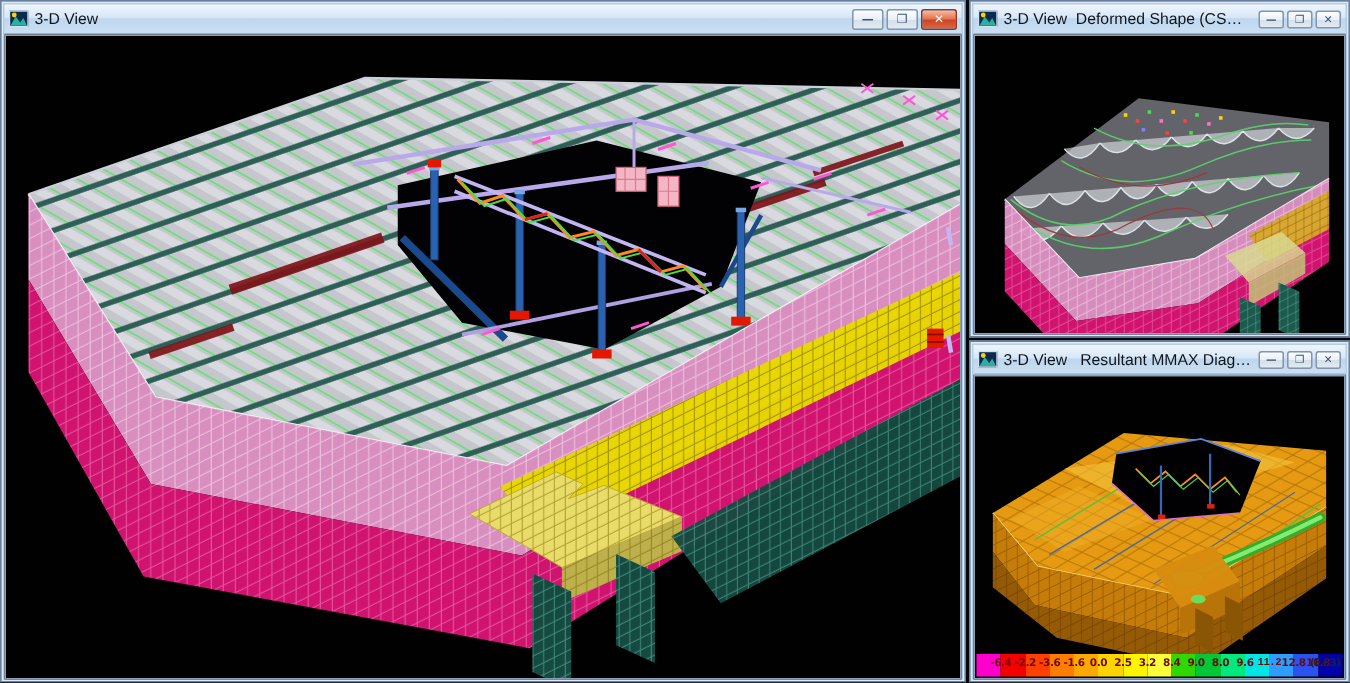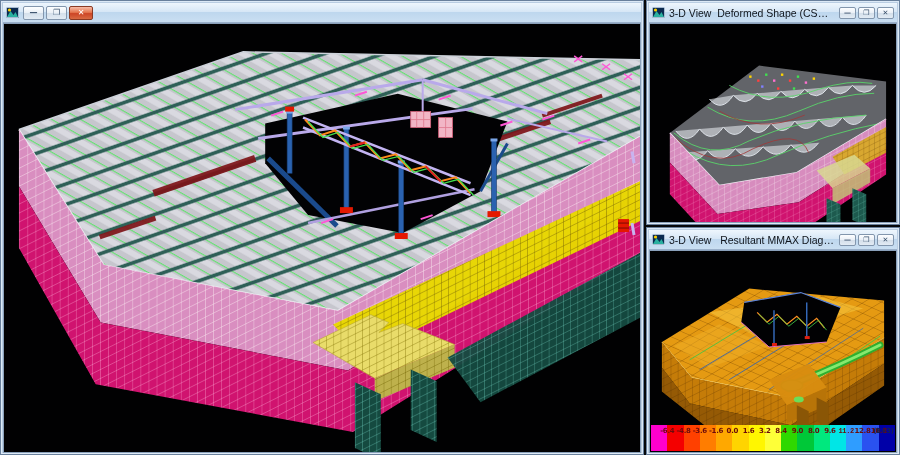--- a/index.html
+++ b/index.html
@@ -19,21 +19,21 @@
         font:bold 8px "DejaVu Sans",sans-serif;color:#3c536e;line-height:10px;padding:0;
         display:inline-flex;align-items:center;justify-content:center;cursor:default;}
   .wbtn.close-red{background:linear-gradient(#f6bba6,#e5764f 45%,#cc4526 55%,#d96a42);
                   border-color:#8a3a24;color:#fff;width:24px;}
   .small .titlebar{height:19px;}
   .small .wbtn{width:17px;height:12px;font-size:7px;}
   .content{position:relative;background:#010102;overflow:hidden;border:1px solid #8aa0ba;
            box-sizing:border-box;}
   .content svg{display:block;}
   
-  .legend{position:absolute;left:1px;right:1px;bottom:1px;height:26px;display:flex;}
+  .legend{position:absolute;left:1px;right:1px;bottom:1px;height:15px;display:flex;}
   .legend .seg{flex:1 1 auto;height:100%;}
   .legend .lab{position:absolute;top:0;transform:translateX(-50%);
                font:bold 7px "DejaVu Sans",sans-serif;line-height:13px;letter-spacing:-0.3px;
                white-space:nowrap;}
   .legend .sfx{transform:translateX(-100%);}
 </style>
 </head>
 <body>
 
 <div class="app">
@@ -41,20 +41,21 @@
   <section class="window" style="left:0;top:0;width:644px;height:455px;">
     <div class="titlebar">
       <span class="wicon">
         <svg width="13" height="11">
             <rect width="13" height="11" fill="#0a2a50"></rect>
           <polygon points="1,10 4.5,4 7.5,8 9.5,5 12,10" fill="#2ab0a0"></polygon>
           <circle cx="3.5" cy="3" r="1.6" fill="#ffd000"></circle>
           <rect x="0.4" y="0.4" width="12.2" height="10.2" fill="none" stroke="#cfe0f0" stroke-width="0.8"></rect>
           </svg>
       </span>
+      <span class="wtitle">3-D View</span>
       <span class="wbtns">
         <button class="wbtn">—</button>
         <button class="wbtn">❐</button>
         <button class="wbtn close-red">✕</button>
       </span>
     </div>
     <div class="content" style="width:638px;height:430px;">
       <svg width="636" height="428" viewBox="0 0 638 430" preserveAspectRatio="none">
         <defs>
           <pattern id="deckGrid" patternUnits="userSpaceOnUse" width="8" height="7" patternTransform="matrix(2.25,-0.78,3.2,1.82,15,106)">
@@ -358,25 +359,25 @@
           <span class="seg" style="background: rgb(255, 246, 0);"></span>
           <span class="seg" style="background: rgb(254, 255, 56);"></span>
           <span class="seg" style="background: rgb(47, 216, 0);"></span>
           <span class="seg" style="background: rgb(0, 200, 56);"></span>
           <span class="seg" style="background: rgb(0, 232, 126);"></span>
           <span class="seg" style="background: rgb(0, 230, 230);"></span>
           <span class="seg" style="background: rgb(47, 157, 255);"></span>
           <span class="seg" style="background: rgb(42, 82, 240);"></span>
           <span class="seg" style="background: rgb(0, 0, 168);"></span>
           <span class="lab" style="left: 6.66667%; color: rgb(107, 11, 11);">-6.4</span>
-          <span class="lab" style="left: 13.3333%; color: rgb(107, 11, 11);">-4.8</span>
+          <span class="lab" style="left: 13.3333%; color: rgb(107, 11, 11);">-2.2</span>
           <span class="lab" style="left: 20%; color: rgb(107, 11, 11);">-3.6</span>
           <span class="lab" style="left: 26.6667%; color: rgb(107, 11, 11);">-1.6</span>
           <span class="lab" style="left: 33.3333%; color: rgb(107, 11, 11);">0.0</span>
-          <span class="lab" style="left: 40%; color: rgb(107, 11, 11);">1.6</span>
+          <span class="lab" style="left: 40%; color: rgb(107, 11, 11);">2.5</span>
           <span class="lab" style="left: 46.6667%; color: rgb(107, 11, 11); text-align: right;">3.2</span>
           <span class="lab" style="left: 53.3333%; color: rgb(107, 11, 11);">8.4</span>
           <span class="lab" style="left: 60%; color: rgb(107, 11, 11);">9.0</span>
           <span class="lab" style="left: 66.6667%; color: rgb(107, 11, 11);">8.0</span>
           <span class="lab" style="left: 73.3333%; color: rgb(107, 11, 11);">9.6</span>
           <span class="lab" style="left: 80%; color: rgb(107, 11, 11); font-family: Liberation Mono, monospace;">11.2</span>
           <span class="lab" style="left: 86.6667%; color: rgb(107, 11, 11);">12.8</span>
           <span class="lab" style="left: 93.3333%; color: rgb(107, 11, 11);">10.8</span>
           <span class="lab sfx" style="left: 99.5%; color: rgb(19, 34, 78);">(E+3)</span>
         </div>

